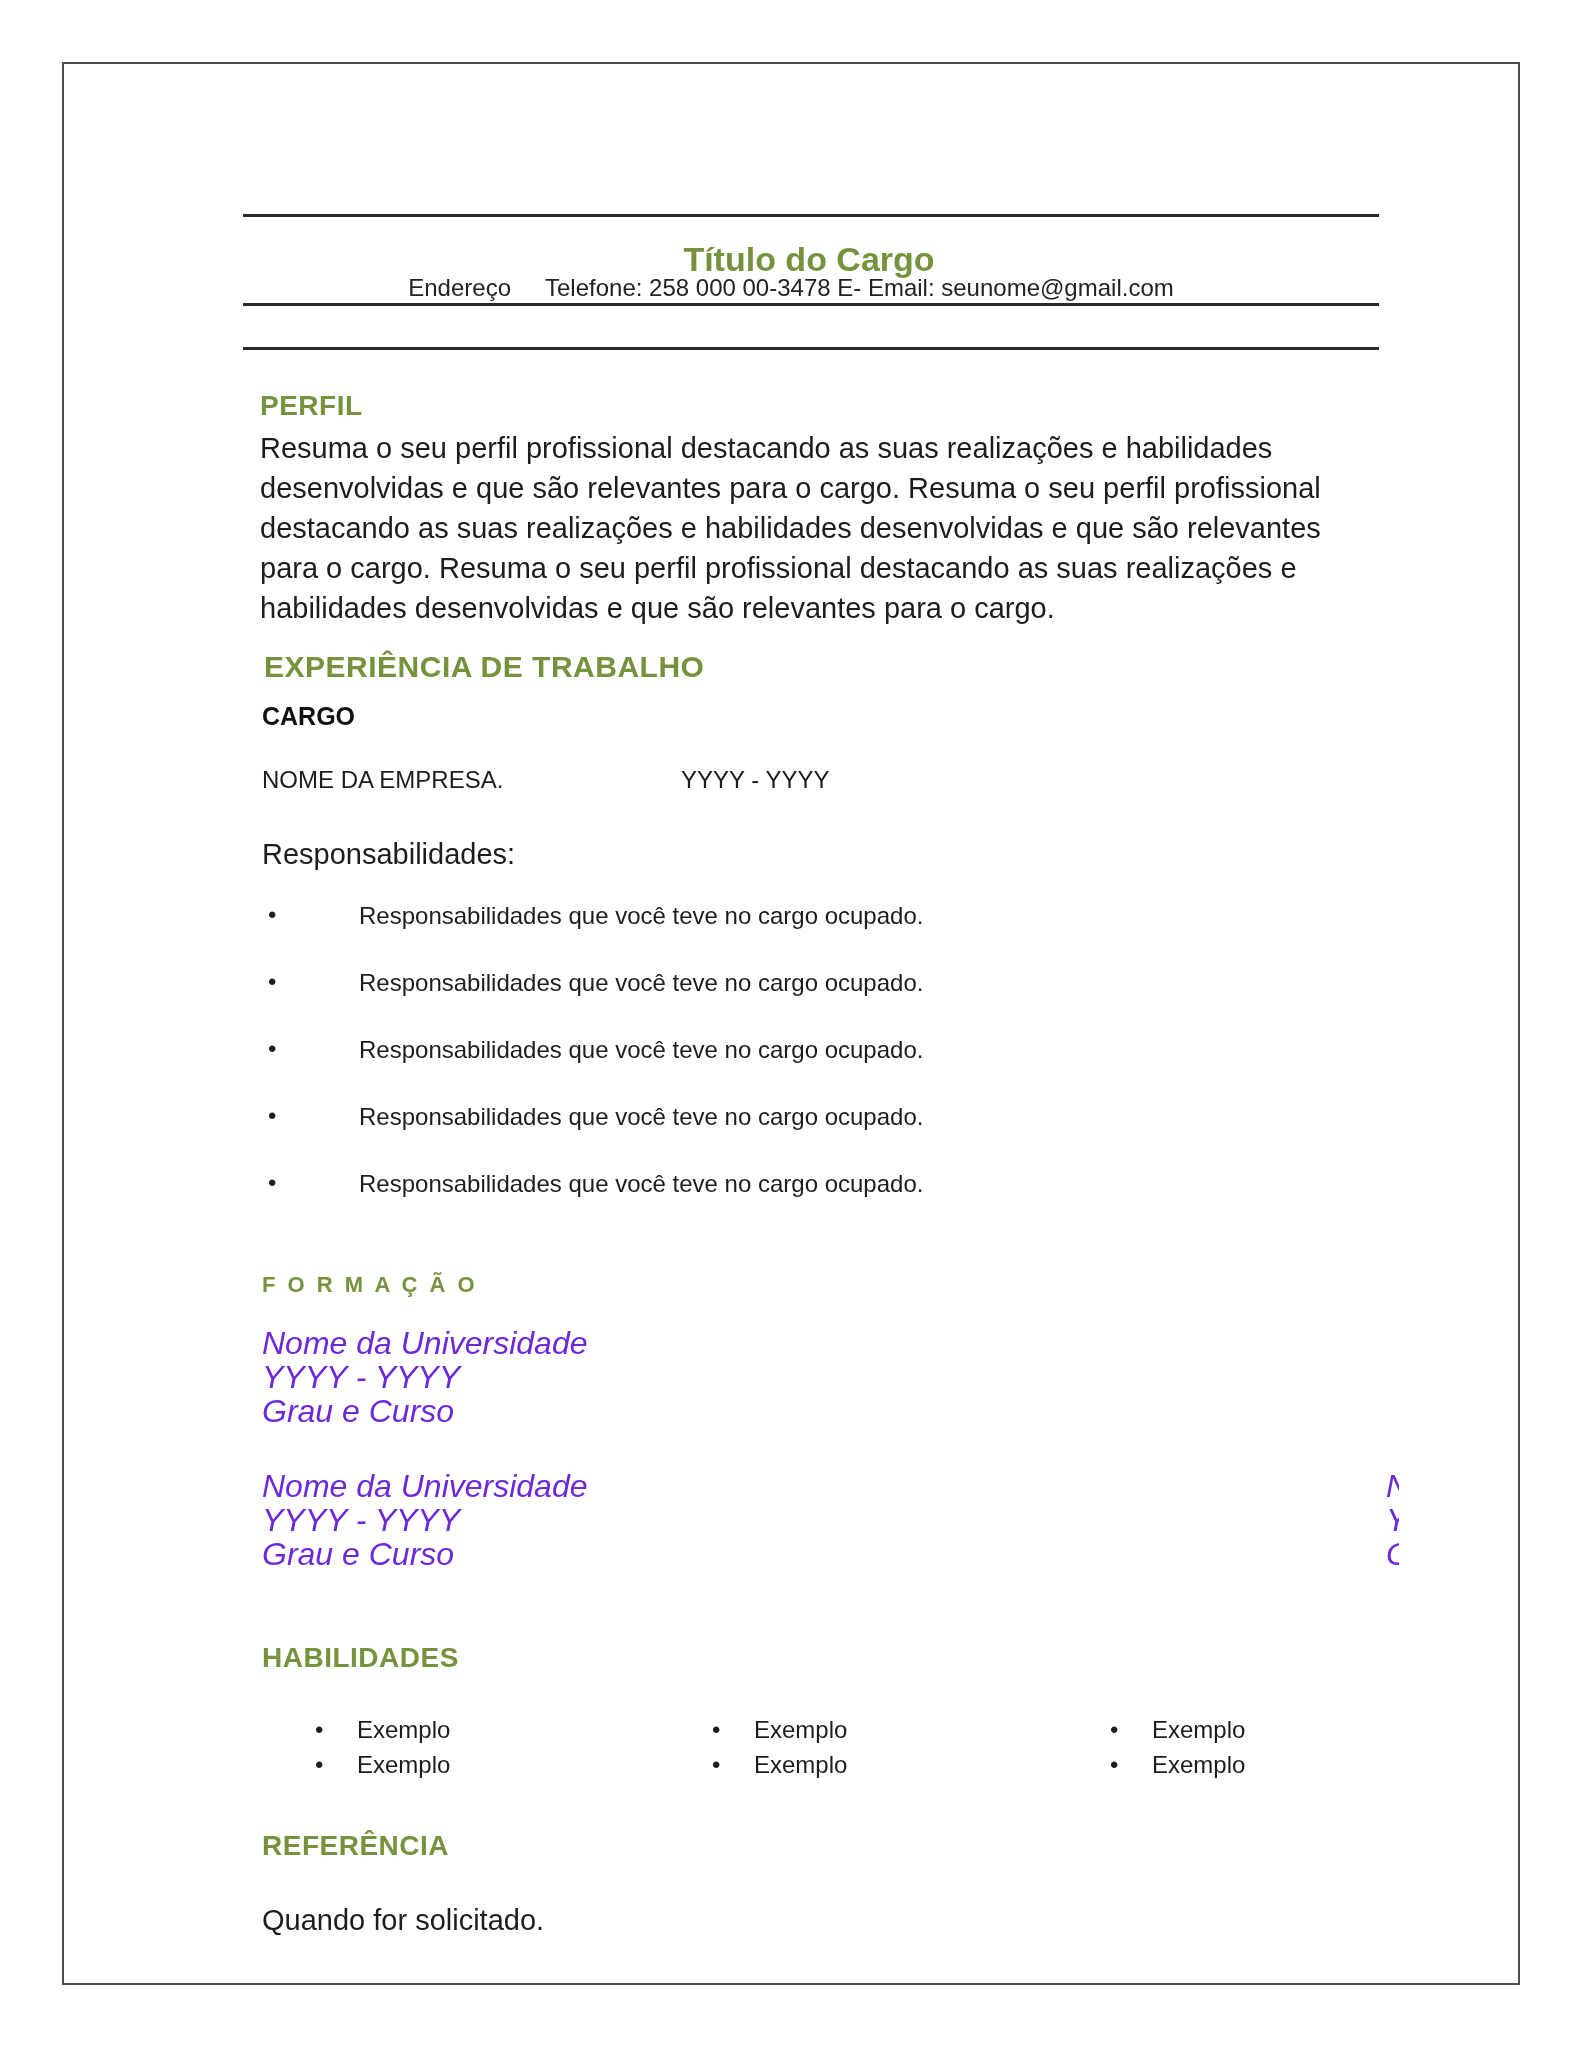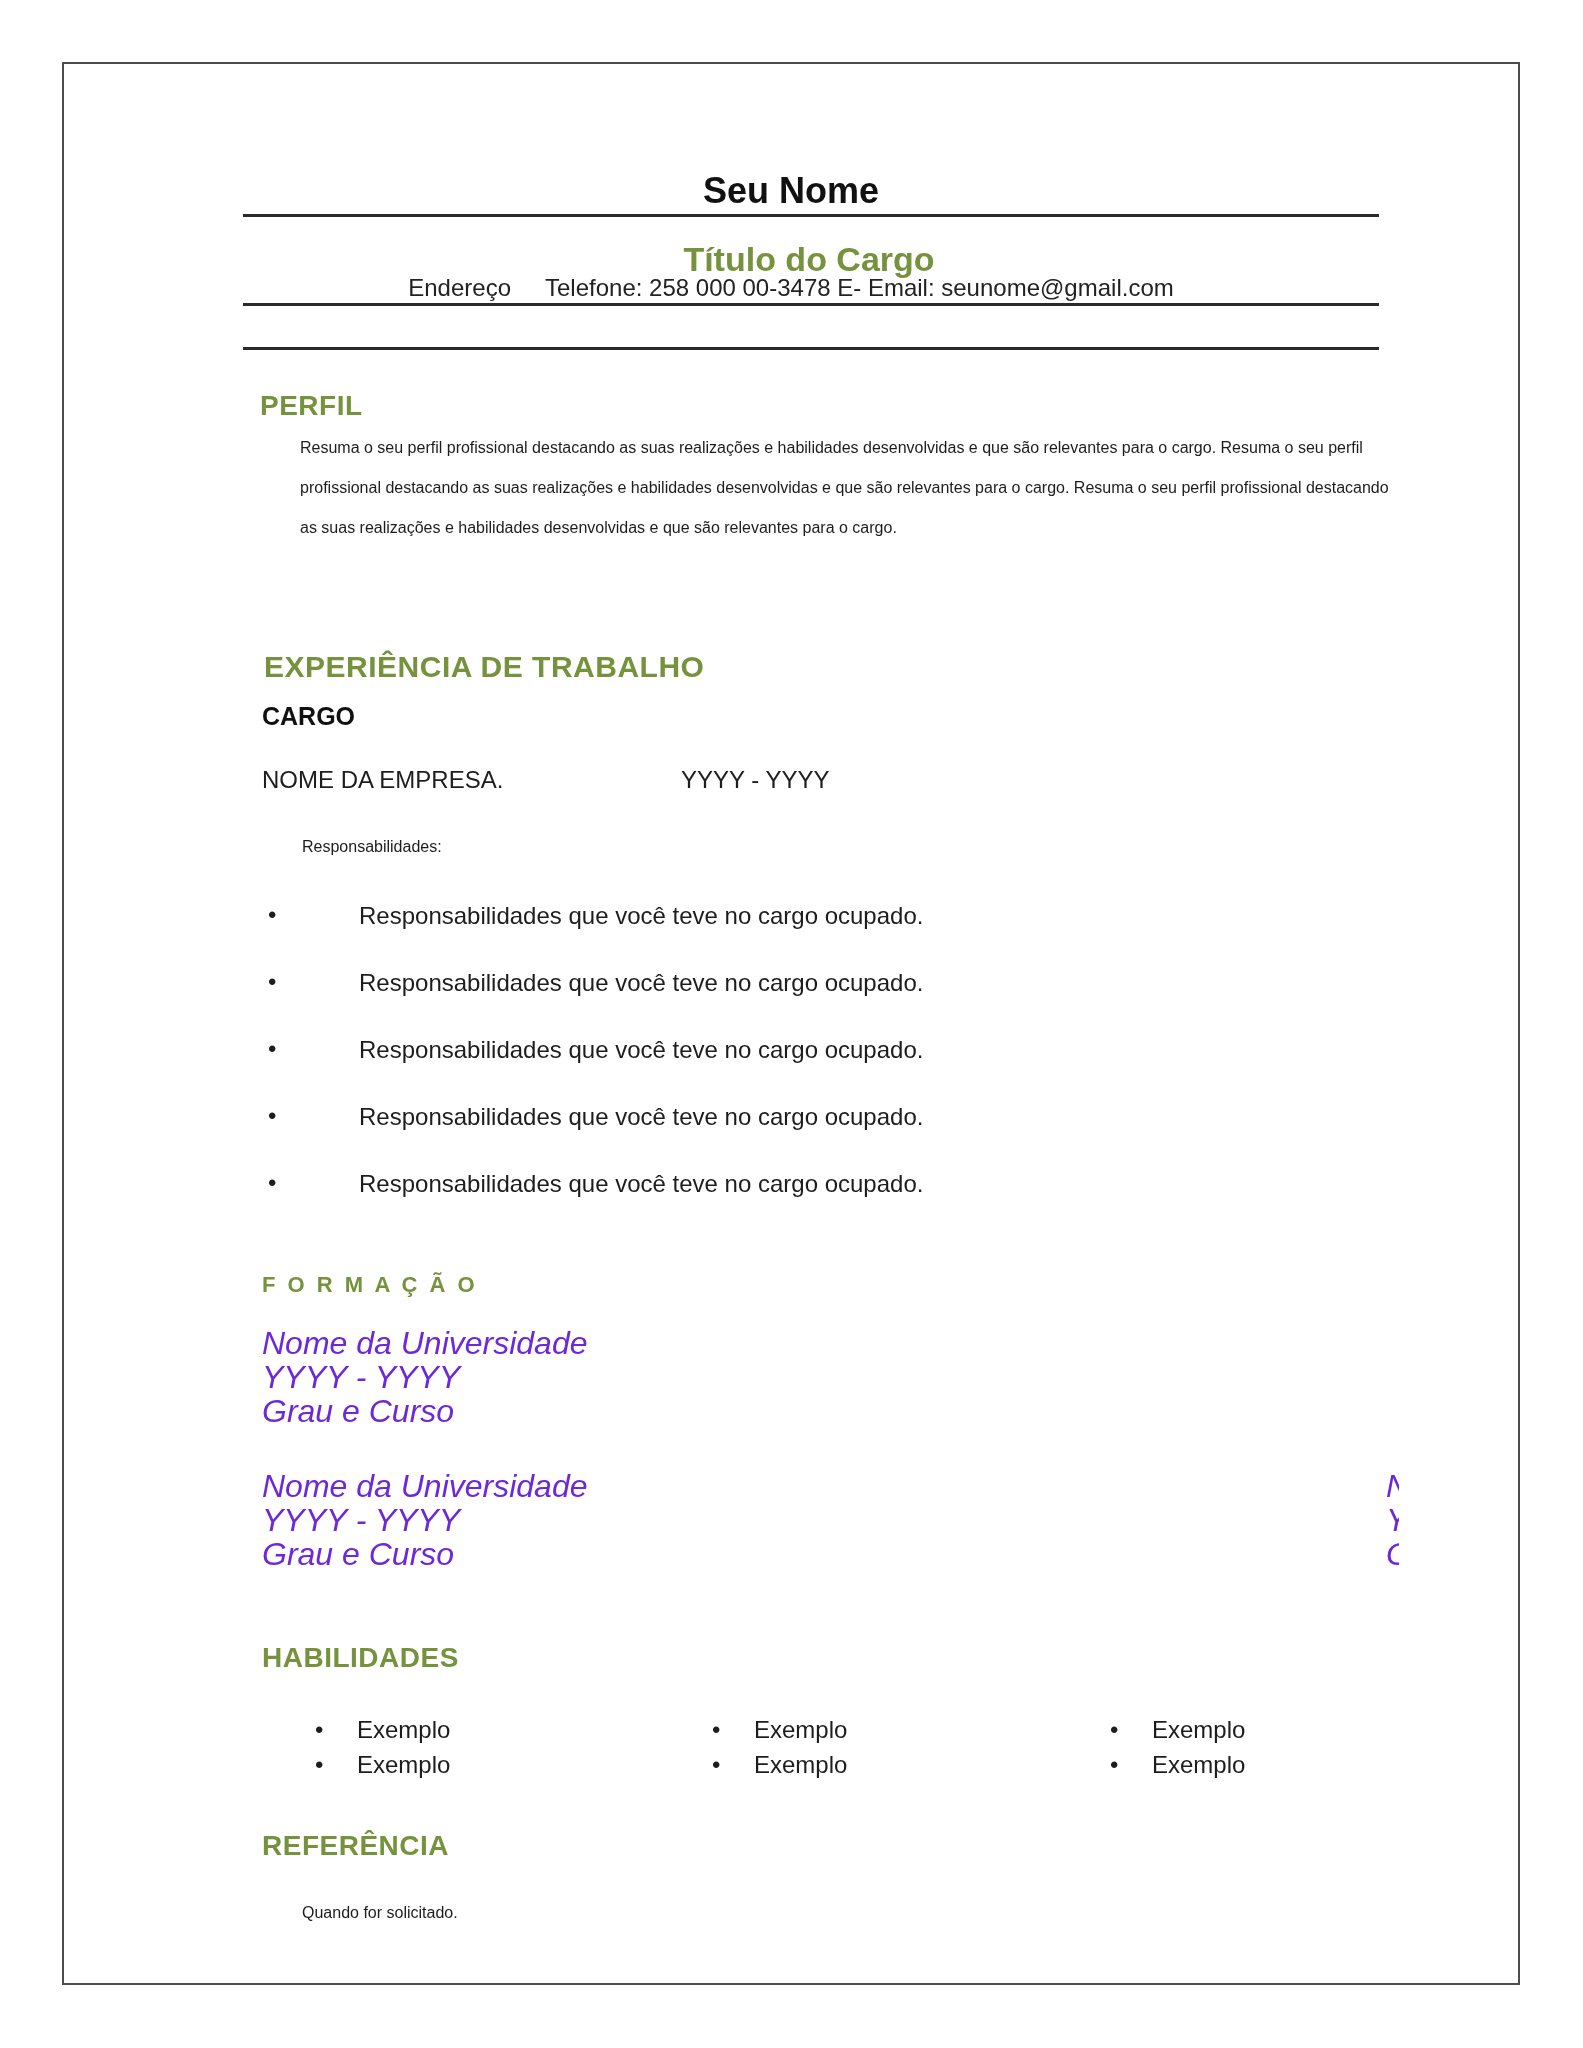--- a/index.html
+++ b/index.html
@@ -67,23 +67,22 @@
     letter-spacing: 0.5px;
     white-space: nowrap;
   }
   .profile-heading    { left: 196px; top: 326px; }
   .experience-heading { left: 200px; top: 586px; font-size: 30px; }
   .education-heading  { left: 198px; top: 1208px; font-size: 22px; letter-spacing: 3px; }
   .skills-heading     { left: 198px; top: 1578px; }
   .reference-heading  { left: 198px; top: 1766px; }
 
   .body-text {
-    font-size: 16px;
+    font-size: 29px;
     color: #1d1d1d;
-    margin-left: 40px;
   }
   .profile-text {
     left: 196px; top: 364px;
     width: 1105px;
     line-height: 40px;
   }
   .role-title {
     left: 198px; top: 638px;
     font-size: 25px;
     font-weight: bold;
@@ -144,21 +143,20 @@
   .row1 { top: 0px; }
   .row2 { top: 35px; }
 
   .reference-text { left: 198px; top: 1840px; }
 </style>
 </head>
 <body>
 
 <div class="page">
 
-  <div class="abs name">Seu Nome</div>
   <div class="abs rule rule1"></div>
 
   <div class="abs job-title">Título do Cargo</div>
   <div class="abs rule rule2"></div>
 
   <div class="abs contact">
     <span>Endereço</span><span class="gap"></span><span>Telefone: 258 000 00-3478 E- Email: seunome@gmail.com</span>
   </div>
   <div class="abs rule rule3"></div>
 

